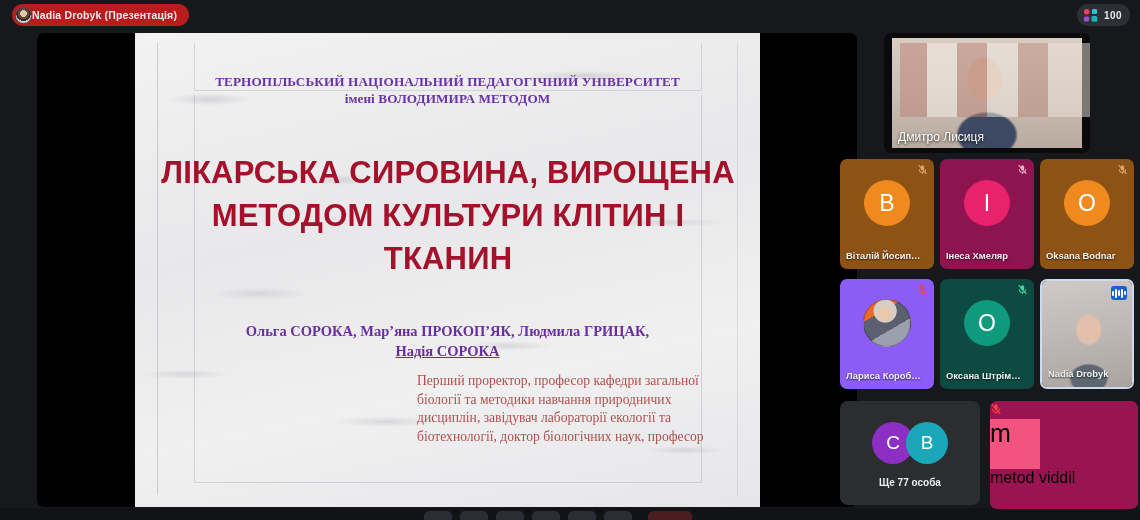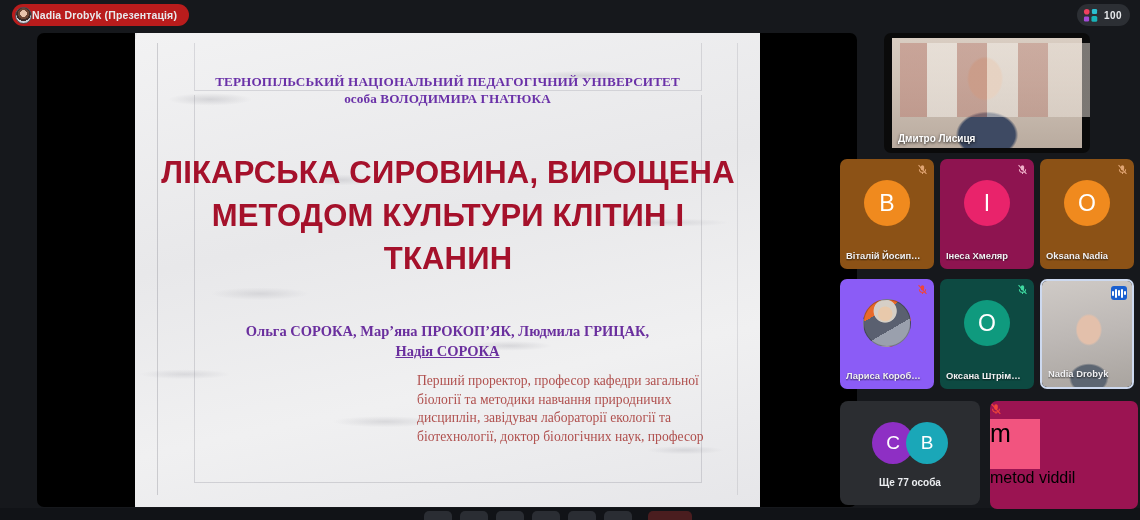--- a/index.html
+++ b/index.html
@@ -167,21 +167,21 @@
   }
   .speaker-blinds {
     position: absolute; left: 8px; top: 5px; width: 190px; height: 74px;
     background:
       linear-gradient(90deg, rgba(188,132,120,.55) 0 14%, rgba(243,238,232,.55) 14% 30%,
         rgba(188,132,120,.5) 30% 46%, rgba(243,238,232,.5) 46% 62%,
         rgba(188,132,120,.45) 62% 78%, rgba(236,228,220,.5) 78% 100%);
   }
   .speaker-name {
     position: absolute; left: 14px; bottom: 9px;
-    font-size: 10px; color: #ffffff; font-weight: 700;
+    font-size: 12px; color: #ffffff; font-weight: 400;
     text-shadow: 0 1px 3px rgba(0,0,0,.85);
   }
 
   .tile {
     position: absolute;
     width: 94px; height: 110px;
     border-radius: 7px;
     overflow: hidden;
   }
   .tile .mute {
@@ -282,21 +282,21 @@
 
   <div class="stage">
     <div class="slide">
       <div class="slide-frame">
         <div class="frame-box2"></div>
         <div class="frame-inner"></div>
       </div>
 
       <div class="uni-title">
         <div>ТЕРНОПІЛЬСЬКИЙ НАЦІОНАЛЬНИЙ ПЕДАГОГІЧНИЙ УНІВЕРСИТЕТ</div>
-        <div>особа ВОЛОДИМИРА ГНАТЮКА</div>
+        <div>імені ВОЛОДИМИРА МЕТОДОМ</div>
       </div>
 
       <div class="main-title">ЛІКАРСЬКА СИРОВИНА, ВИРОЩЕНА МЕТОДОМ КУЛЬТУРИ КЛІТИН І ТКАНИН</div>
 
       <div class="authors">
         <div>Ольга СОРОКА, Мар’яна ПРОКОП’ЯК, Людмила ГРИЦАК,</div>
         <div class="u">Надія СОРОКА</div>
       </div>
 
       <div class="position-block">Перший проректор, професор кафедри загальної біології та методики навчання природничих дисциплін, завідувач лабораторії екології та біотехнології, доктор біологічних наук, професор</div>
@@ -345,21 +345,21 @@
     </div>
 
     <div class="tile" style="left:202px; top:126px; background:#8c5216;">
       <svg class="mute" viewBox="0 0 12 12">
         <rect x="4.2" y="1.3" width="3.6" height="5.6" rx="1.8" fill="#e0a472"></rect>
         <path d="M2.6 5.7a3.4 3.4 0 0 0 6.8 0" stroke="#e0a472" stroke-width="1.1" fill="none"></path>
         <line x1="6" y1="9.1" x2="6" y2="10.8" stroke="#e0a472" stroke-width="1.1"></line>
         <line x1="1.7" y1="1.2" x2="10.3" y2="10.8" stroke="#e0a472" stroke-width="1.2"></line>
       </svg>
       <div class="initial-circle" style="background:#f08a1e;">О</div>
-      <span class="tname">Oksana Nadia</span>
+      <span class="tname">Oksana Bodnar</span>
     </div>
 
     <div class="tile" style="left:2px;  top:246px; background:#8b5cf6;">
       <svg class="mute" viewBox="0 0 12 12">
         <rect x="4.2" y="1.3" width="3.6" height="5.6" rx="1.8" fill="#f0453a"></rect>
         <path d="M2.6 5.7a3.4 3.4 0 0 0 6.8 0" stroke="#f0453a" stroke-width="1.1" fill="none"></path>
         <line x1="6" y1="9.1" x2="6" y2="10.8" stroke="#f0453a" stroke-width="1.1"></line>
         <line x1="1.7" y1="1.2" x2="10.3" y2="10.8" stroke="#f0453a" stroke-width="1.2"></line>
       </svg>
       <div class="photo-avatar"></div>

